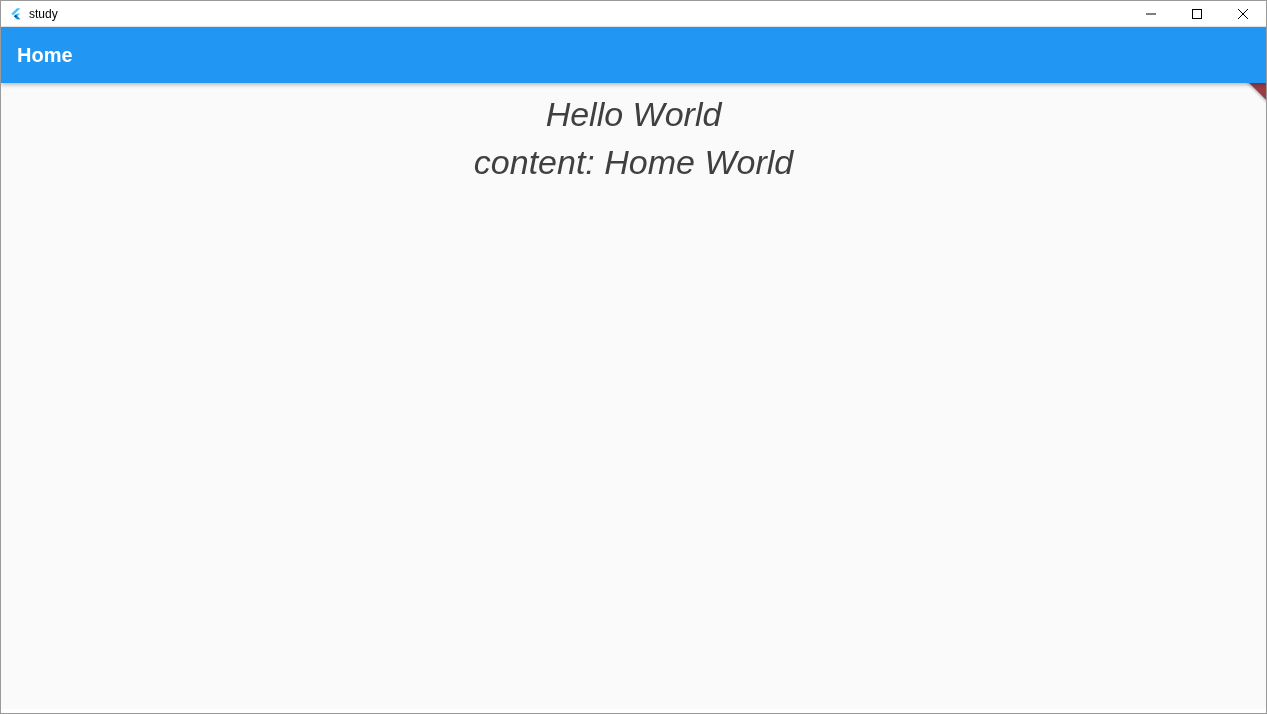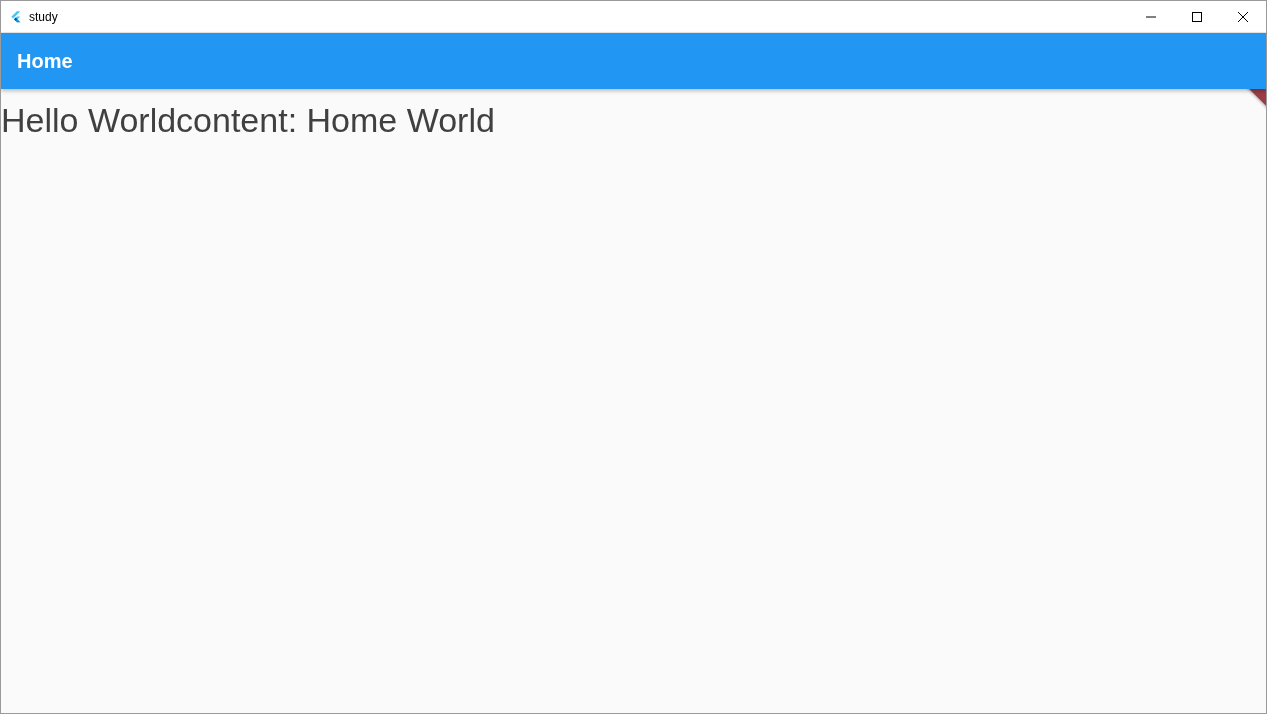--- a/index.html
+++ b/index.html
@@ -6,21 +6,21 @@
     body {
       font-family: "Segoe UI", Arial, sans-serif;
       background: #ffffff;
       width: 1267px;
       height: 714px;
       border: 1px solid #9a9a9a;
       overflow: hidden;
       position: relative;
     }
     .titlebar {
-      height: 32px;
+      height: 26px;
       display: flex;
       align-items: center;
       justify-content: space-between;
       background: #ffffff;
       padding: 0 0 0 8px;
       border-bottom: 1px solid #e8e8e8;
     }
     .titlebar-left {
       display: flex;
       align-items: center;
@@ -61,22 +61,23 @@
       z-index: 1;
     }
     .appbar-title {
       color: #ffffff;
       font-size: 20px;
       font-weight: 600;
     }
     .body-content {
       padding-top: 8px;
       display: flex;
-      flex-direction: row;
+      flex-direction: column;
       align-items: center;
+      font-style: italic;
     }
     .body-text {
       color: #404040;
       font-size: 34px;
       font-weight: 400;
       line-height: 1.4;
       text-align: center;
     }
     .debug-banner {
       position: absolute;

